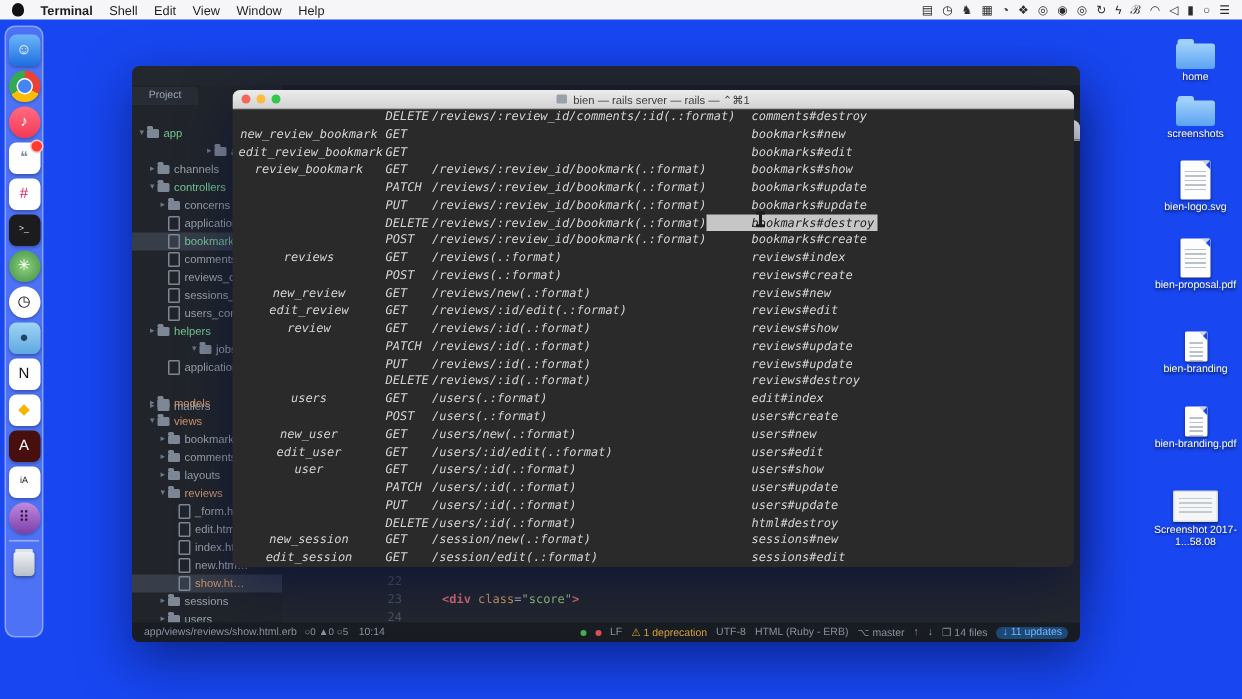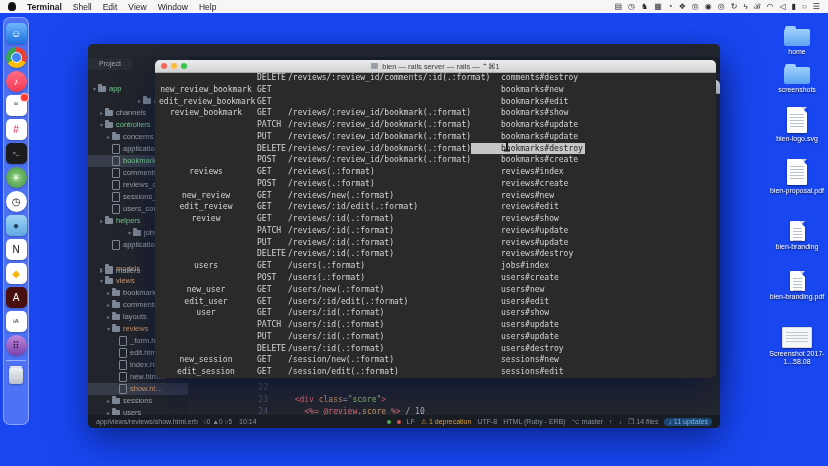--- a/index.html
+++ b/index.html
@@ -73,37 +73,37 @@
   .trow .fo:before{content:"";position:absolute;top:-2px;left:0;width:4px;height:2px;background:#7d8795;border-radius:1px 1px 0 0;}
   .trow .fi{flex:none;width:6px;height:8px;border:0.5px solid #7d8795;border-radius:1px;margin-right:3px;}
   .trow.green{color:#73c990;}
   .trow.orange{color:#cd966e;}
   .trow.sel{background:#373d49;}
   #codepane{position:absolute;left:100px;top:29px;right:0;bottom:13px;overflow:hidden;
             font-family:"DejaVu Sans Mono",monospace;font-size:8px;}
   .cline{position:absolute;left:0;right:0;height:12px;line-height:12px;white-space:pre;}
   .cline .num{position:absolute;left:55px;width:25px;text-align:right;color:#4d5565;}
   .cline .src{position:absolute;left:97px;}
-  .tok-red{color:#e06c75;} .tok-orange{color:#d19a66;} .tok-green{color:#98c379;} .tok-fg{color:#abb2bf;}
+  .tok-red{color:#e06c75;font-weight:bold;} .tok-orange{color:#d19a66;} .tok-green{color:#98c379;} .tok-fg{color:#abb2bf;}
   #statusbar{position:absolute;left:0;right:0;bottom:0;height:13px;background:#191d23;
              border-radius:0 0 5px 5px;display:flex;align-items:center;font-size:7px;color:#8b93a1;
              padding:0 8px;box-sizing:border-box;}
   #status-left{display:flex;align-items:center;gap:5px;}
   #status-right{margin-left:auto;display:flex;align-items:center;gap:6px;}
   .dot{width:4px;height:4px;border-radius:50%;display:inline-block;}
   .warn{color:#d9a23d;}
   .upd-badge{background:#1d4a76;color:#7cb8ff;padding:0.5px 4px;border-radius:6px;}
   
   #terminal{left:155px;top:60px;width:561px;height:318px;background:#2a2a2a;z-index:20;}
   #terminal .titlebar{background:linear-gradient(#ececec,#d3d3d3);border-bottom:1px solid #aaa;height:12px;font-size:7.5px;}
   #terminal .lights{top:3px;}
   .lr{background:#f6655a;} .ly{background:#fdbc40;} .lg{background:#34c84a;}
   .term-ic{width:7px;height:6px;background:#9aa0a8;border-radius:1px;margin-right:4px;display:inline-block;}
   #termbody{position:absolute;left:0;top:12px;right:0;bottom:0;overflow:hidden;
-            font-family:"DejaVu Sans Mono",monospace;font-size:8px;color:#d4d4d4;}
+            font-family:"DejaVu Sans Mono",monospace;font-size:8px;color:#d4d4d4;font-style:italic;}
   .trowt{position:relative;height:11.77px;line-height:11.77px;white-space:pre;}
   .rname{position:absolute;left:4px;width:94px;text-align:center;}
   .rverb{position:absolute;left:102px;}
   .rpath{position:absolute;left:133px;}
   .ract{position:absolute;left:346px;z-index:1;}
   .selrect{position:absolute;left:316px;width:114px;top:0;bottom:0;background:#c6c6c6;z-index:0;}
   .ract.seltext{color:#1e1e1e;}
   #ibeam{position:absolute;left:348px;top:81px;width:7px;height:10px;z-index:3;}
   #ibeam:before{content:"";position:absolute;left:3px;top:0;bottom:0;width:1.5px;background:#1c1c1c;}
   #ibeam:after{content:"";position:absolute;left:0.5px;right:0.5px;top:0;height:1.5px;background:#1c1c1c;
@@ -349,21 +349,21 @@
         </div>
         <div class="trow" style="top: 350px; padding-left: 17px;">
           <span class="arrow">▸</span>
           <span class="fo"></span>
           <span>users</span>
         </div>
       </div>
     <div id="codepane">
         <div class="cline" style="top: 309px;"><span class="num">22</span><span class="src"></span></div>
         <div class="cline" style="top: 321px;"><span class="num">23</span><span class="src"><span class="tok-fg">  </span><span class="tok-red">&lt;div</span><span class="tok-orange"> class</span><span class="tok-fg">=</span><span class="tok-green">"score"</span><span class="tok-red">&gt;</span></span></div>
-        <div class="cline" style="top: 333px;"><span class="num">24</span><span class="src"><span class="tok-fg">    </span><span class="tok-red">&lt;%= </span><span class="tok-red">@review</span><span class="tok-orange">.score</span><span class="tok-red"> %&gt;</span><span class="tok-fg"> / 10</span></span></div>
+        <div class="cline" style="top: 333px;"><span class="num">24</span></div>
       </div>
     <div id="statusbar">
       <div id="status-left">
         <span>app/views/reviews/show.html.erb</span>
         <span id="diag"><span style="margin-right: 2px; font-size: 6.5px;">○0</span><span style="margin-right: 2px; font-size: 6.5px;">▲0</span><span style="margin-right: 2px; font-size: 6.5px;">○5</span></span>
         <span>10:14</span>
       </div>
       <div id="status-right">
           <span class="dot" style="background: rgb(76, 175, 80);"></span>
           <span class="dot" style="background: rgb(224, 82, 82);"></span>
@@ -400,27 +400,27 @@
         <div class="trowt"><div class="selrect"></div><span class="rname"></span><span class="rverb">DELETE</span><span class="rpath">/reviews/:review_id/bookmark(.:format)</span><span class="ract seltext">bookmarks#destroy</span></div>
         <div class="trowt"><span class="rname"></span><span class="rverb">POST</span><span class="rpath">/reviews/:review_id/bookmark(.:format)</span><span class="ract">bookmarks#create</span></div>
         <div class="trowt"><span class="rname">reviews</span><span class="rverb">GET</span><span class="rpath">/reviews(.:format)</span><span class="ract">reviews#index</span></div>
         <div class="trowt"><span class="rname"></span><span class="rverb">POST</span><span class="rpath">/reviews(.:format)</span><span class="ract">reviews#create</span></div>
         <div class="trowt"><span class="rname">new_review</span><span class="rverb">GET</span><span class="rpath">/reviews/new(.:format)</span><span class="ract">reviews#new</span></div>
         <div class="trowt"><span class="rname">edit_review</span><span class="rverb">GET</span><span class="rpath">/reviews/:id/edit(.:format)</span><span class="ract">reviews#edit</span></div>
         <div class="trowt"><span class="rname">review</span><span class="rverb">GET</span><span class="rpath">/reviews/:id(.:format)</span><span class="ract">reviews#show</span></div>
         <div class="trowt"><span class="rname"></span><span class="rverb">PATCH</span><span class="rpath">/reviews/:id(.:format)</span><span class="ract">reviews#update</span></div>
         <div class="trowt"><span class="rname"></span><span class="rverb">PUT</span><span class="rpath">/reviews/:id(.:format)</span><span class="ract">reviews#update</span></div>
         <div class="trowt"><span class="rname"></span><span class="rverb">DELETE</span><span class="rpath">/reviews/:id(.:format)</span><span class="ract">reviews#destroy</span></div>
-        <div class="trowt"><span class="rname">users</span><span class="rverb">GET</span><span class="rpath">/users(.:format)</span><span class="ract">jobs#index</span></div>
+        <div class="trowt"><span class="rname">users</span><span class="rverb">GET</span><span class="rpath">/users(.:format)</span><span class="ract">edit#index</span></div>
         <div class="trowt"><span class="rname"></span><span class="rverb">POST</span><span class="rpath">/users(.:format)</span><span class="ract">users#create</span></div>
         <div class="trowt"><span class="rname">new_user</span><span class="rverb">GET</span><span class="rpath">/users/new(.:format)</span><span class="ract">users#new</span></div>
         <div class="trowt"><span class="rname">edit_user</span><span class="rverb">GET</span><span class="rpath">/users/:id/edit(.:format)</span><span class="ract">users#edit</span></div>
         <div class="trowt"><span class="rname">user</span><span class="rverb">GET</span><span class="rpath">/users/:id(.:format)</span><span class="ract">users#show</span></div>
         <div class="trowt"><span class="rname"></span><span class="rverb">PATCH</span><span class="rpath">/users/:id(.:format)</span><span class="ract">users#update</span></div>
         <div class="trowt"><span class="rname"></span><span class="rverb">PUT</span><span class="rpath">/users/:id(.:format)</span><span class="ract">users#update</span></div>
-        <div class="trowt"><span class="rname"></span><span class="rverb">DELETE</span><span class="rpath">/users/:id(.:format)</span><span class="ract">users#destroy</span></div>
+        <div class="trowt"><span class="rname"></span><span class="rverb">DELETE</span><span class="rpath">/users/:id(.:format)</span><span class="ract">html#destroy</span></div>
         <div class="trowt"><span class="rname">new_session</span><span class="rverb">GET</span><span class="rpath">/session/new(.:format)</span><span class="ract">sessions#new</span></div>
         <div class="trowt"><span class="rname">edit_session</span><span class="rverb">GET</span><span class="rpath">/session/edit(.:format)</span><span class="ract">sessions#edit</span></div>
       </div>
     <div id="ibeam"></div>
   </div>
 
 </div>
 
 </body></html>

